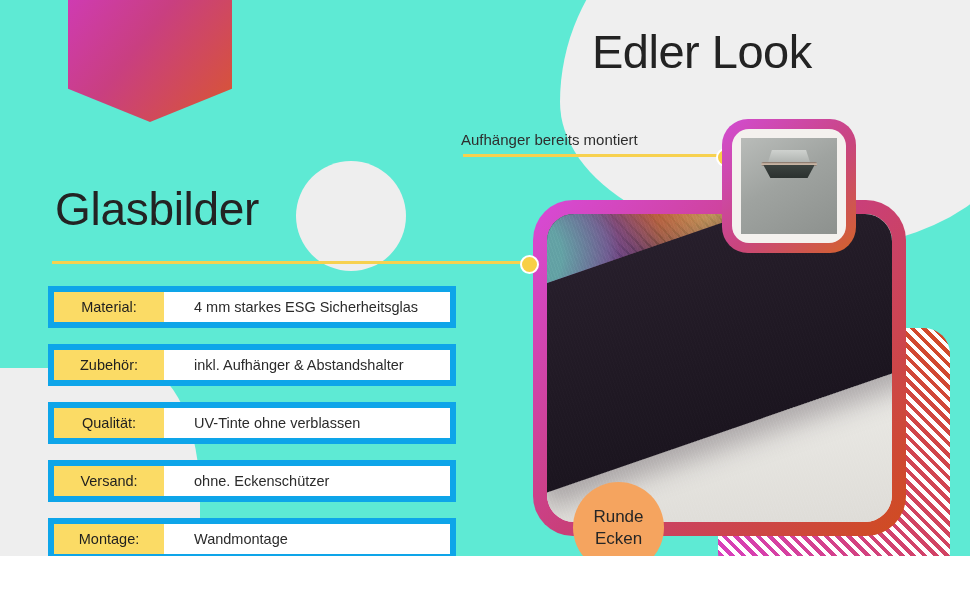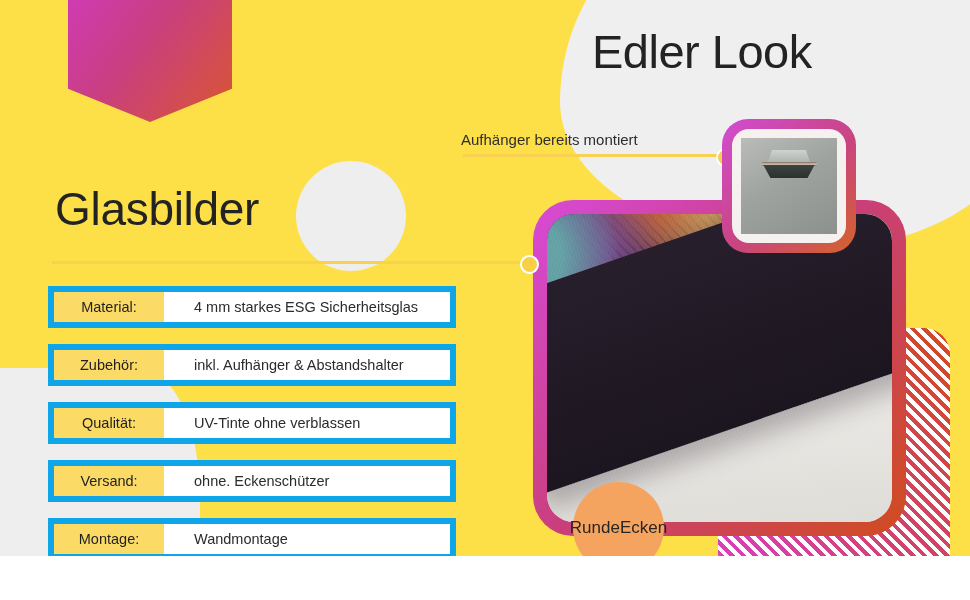--- a/index.html
+++ b/index.html
@@ -10,21 +10,21 @@
   }
   body {
     font-family: "Liberation Sans", sans-serif;
     -webkit-font-smoothing: antialiased;
   }
   #stage {
     position: relative;
     width: 970px;
     height: 556px;
     overflow: hidden;
-    background: #fde047;
+    background: #5eead4;
   }
 
   
   .blob-topright {
     position: absolute;
     left: 560px;
     top: -120px;
     width: 470px;
     height: 370px;
     background: #efefef;
@@ -318,20 +318,21 @@
   
   .badge-round {
     position: absolute;
     left: 573px;
     top: 482px;
     width: 91px;
     height: 91px;
     border-radius: 50%;
     background: #f5a45f;
     display: flex;
+    flex-direction: column;
     align-items: center;
     justify-content: center;
     z-index: 7;
     line-height: 1.25;
   }
   .badge-round span {
     font-size: 17px;
     color: #262626;
   }
 </style>

